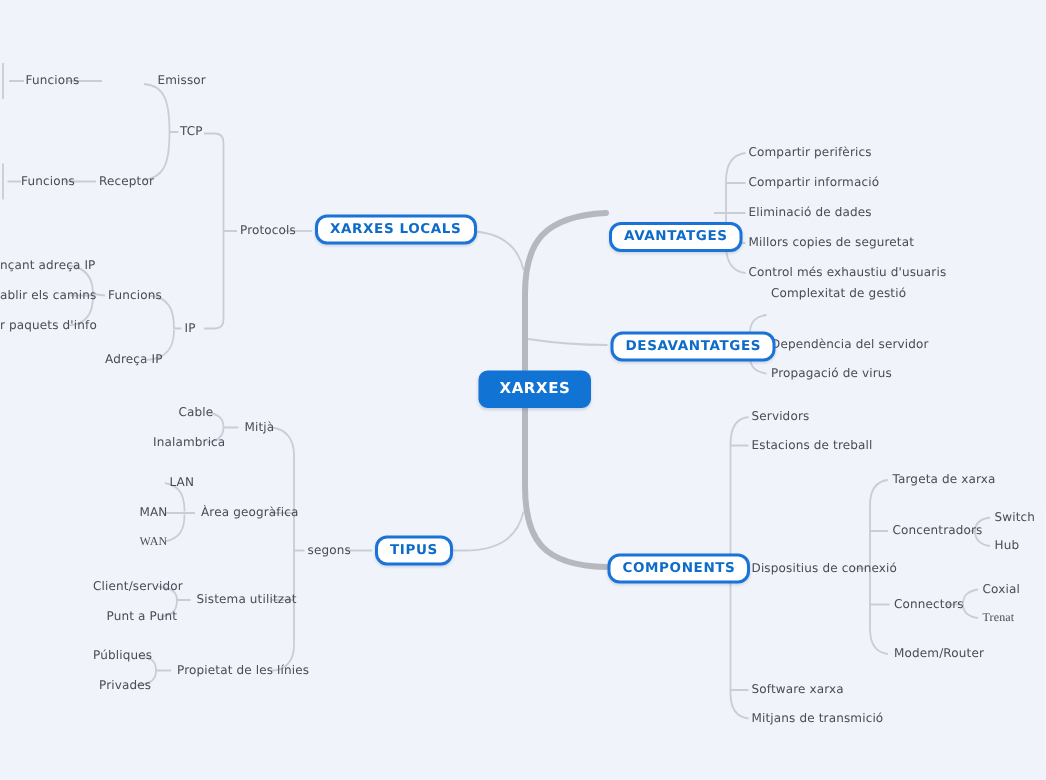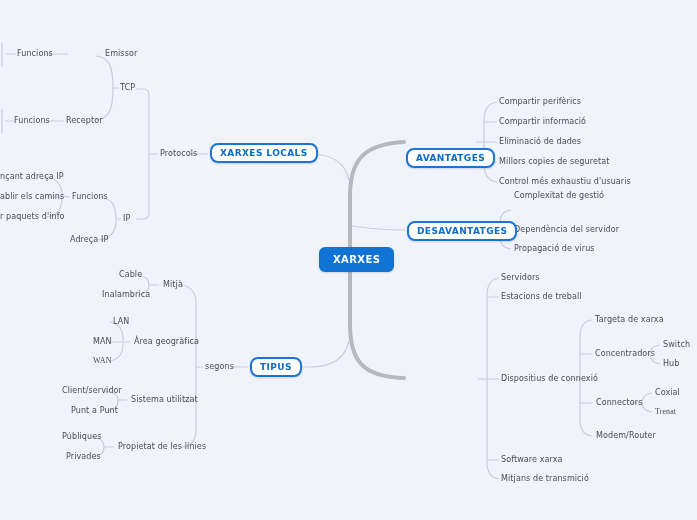--- a/index.html
+++ b/index.html
@@ -80,20 +80,21 @@
     <path d="M 118,400 L 127,400 M 105,391 C 115,392 118,395 118,400 M 107,411 C 116,410 118,406 118,400" fill="none" stroke="#c9cdd8" stroke-width="1.2"></path>
 
     <path d="M 104,447 L 114,447 M 92,437 C 101,438 104,441 104,447 M 91,457 C 101,456 104,453 104,447" fill="none" stroke="#c9cdd8" stroke-width="1.2"></path>
   </svg>
 
   <div class="node root" style="left:319px;top:247px;">XARXES</div>
 
   <div class="node" style="left:210px;top:143px;">XARXES LOCALS</div>
   <div class="node" style="left:406px;top:148px;">AVANTATGES</div>
   <div class="node" style="left:407px;top:221px;">DESAVANTATGES</div>
+  <div class="node" style="left:405px;top:369px;">COMPONENTS</div>
   <div class="node" style="left:250px;top:357px;">TIPUS</div>
 
   <div class="lbl" style="left:160px;top:154px;">Protocols</div>
   <div class="lbl" style="left:120px;top:88px;">TCP</div>
   <div class="lbl" style="left:123px;top:219px;">IP</div>
   <div class="lbl" style="left:70px;top:54px;padding-left:35px;">Emissor</div>
   <div class="lbl" style="left:66px;top:121px;">Receptor</div>
   <div class="lbl" style="left:17px;top:54px;">Funcions</div>
   <div class="lbl" style="left:14px;top:121px;">Funcions</div>
   <div class="lbl" style="left:72px;top:197px;">Funcions</div>

